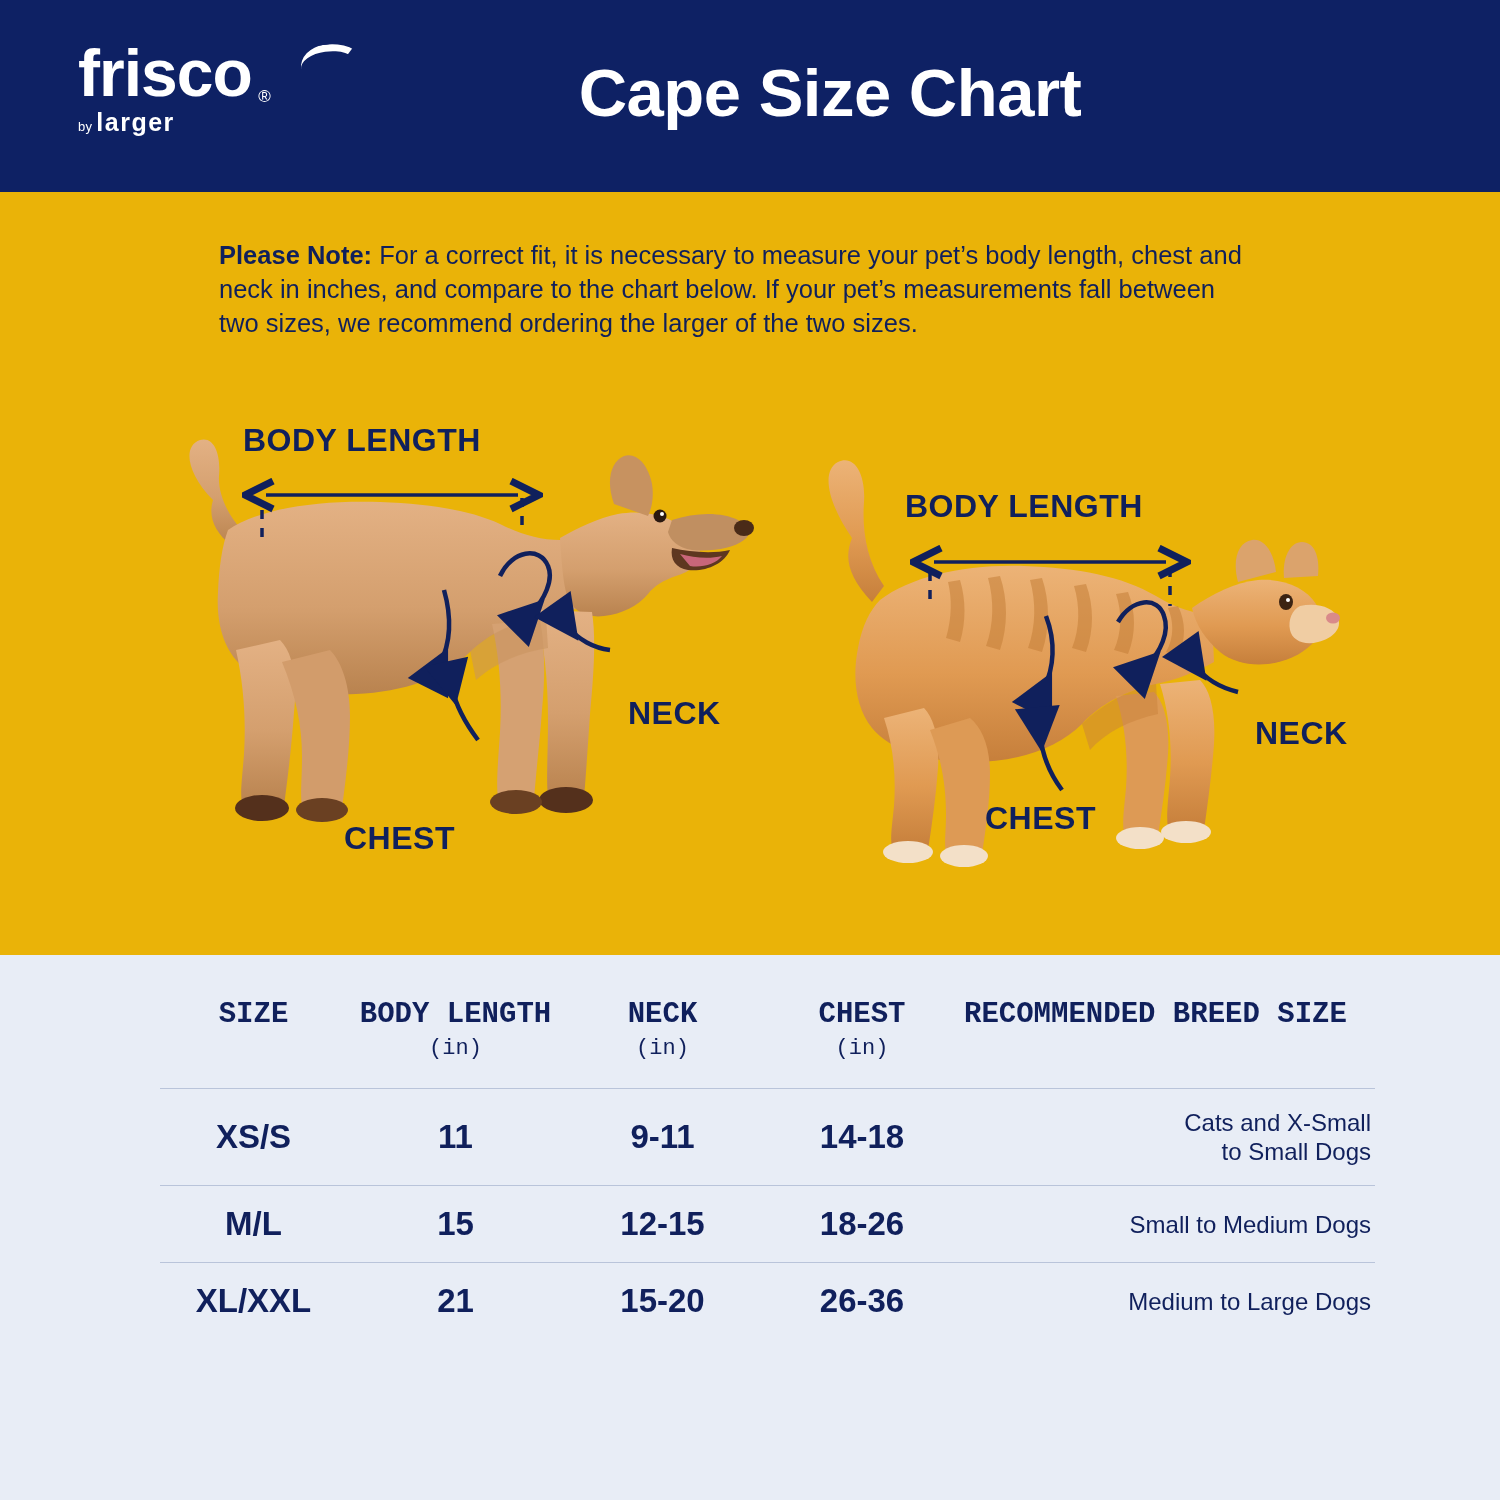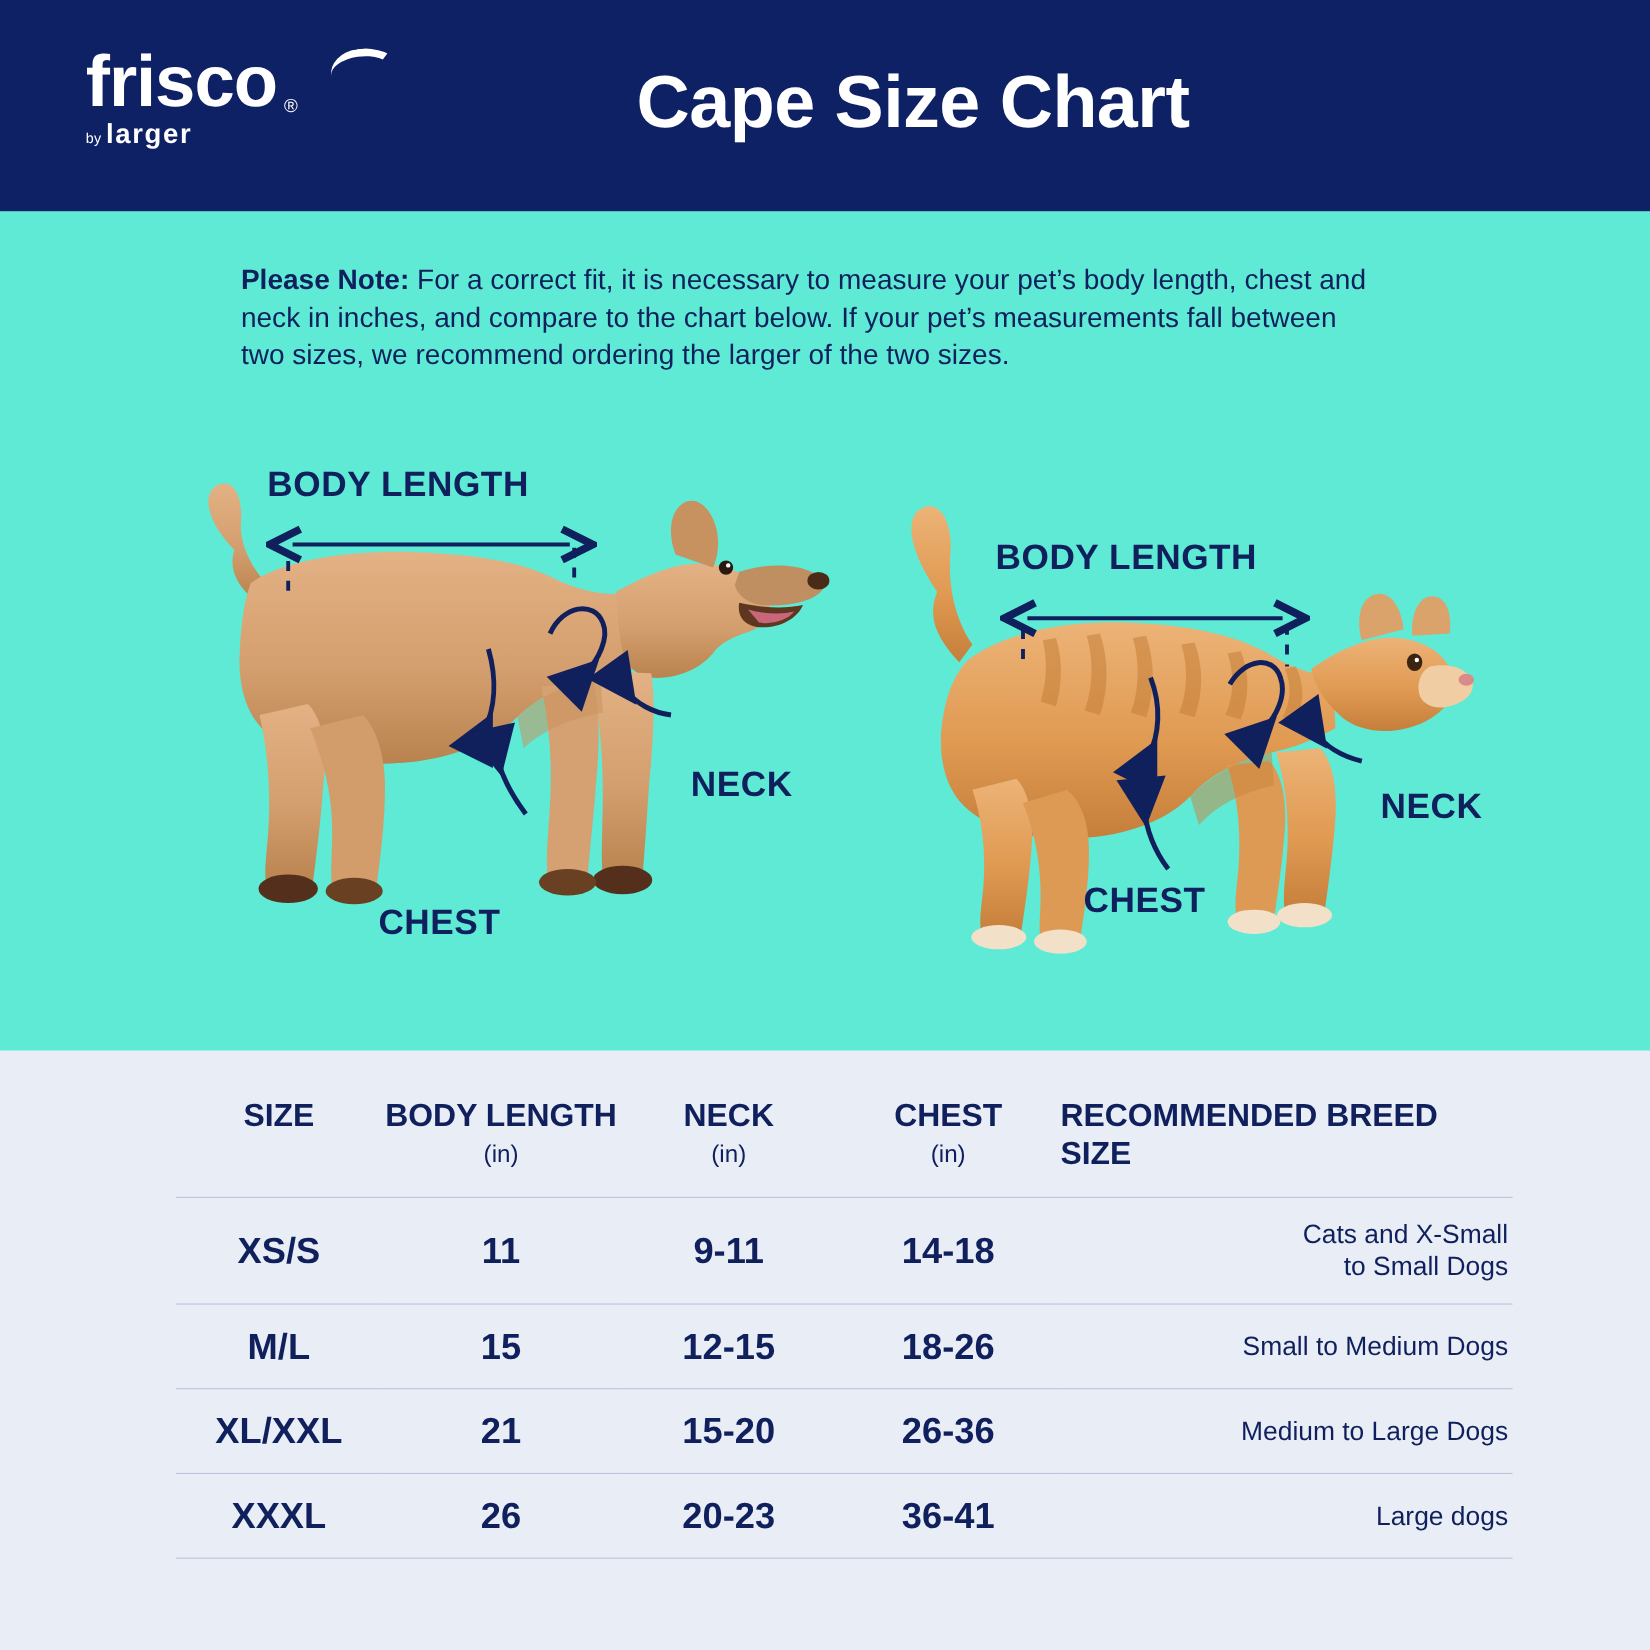--- a/index.html
+++ b/index.html
@@ -11,21 +11,21 @@
     height: 1500px;
     background: #ffffff;
     font-family: "Liberation Sans", sans-serif;
     color: #10205c;
     overflow: hidden;
   }
   .page {
     position: relative;
     width: 1500px;
     height: 1500px;
-    background: #5eead4;
+    background: #eab308;
   }
 
   
   .header {
     position: absolute;
     top: 0; left: 0;
     width: 1500px;
     height: 192px;
     background: #0e2164;
     display: flex;
@@ -147,20 +147,21 @@
     border-collapse: collapse;
   }
   table.size-table th {
     color: #10205c;
     font-weight: bold;
     font-size: 29px;
     line-height: 34px;
     padding-bottom: 22px;
     vertical-align: top;
     text-align: center;
+    font-family: Liberation Mono, monospace;
   }
   table.size-table th .sub {
     font-weight: normal;
     font-size: 22px;
     display: block;
   }
   table.size-table th.col-size      { width: 185px; text-align: center; }
   table.size-table th.col-body      { width: 215px; }
   table.size-table th.col-neck      { width: 195px; }
   table.size-table th.col-chest     { width: 200px; }
@@ -406,24 +407,17 @@
           <td>18-26</td>
           <td class="breed">Small to Medium Dogs</td>
         </tr>
         <tr>
           <td>XL/XXL</td>
           <td>21</td>
           <td>15-20</td>
           <td>26-36</td>
           <td class="breed">Medium to Large Dogs</td>
         </tr>
-        <tr class="last">
-          <td>XXXL</td>
-          <td>26</td>
-          <td>20-23</td>
-          <td>36-41</td>
-          <td class="breed">Large dogs</td>
-        </tr>
       </tbody>
     </table>
   </div>
 
 </div>
 
 </body></html>

